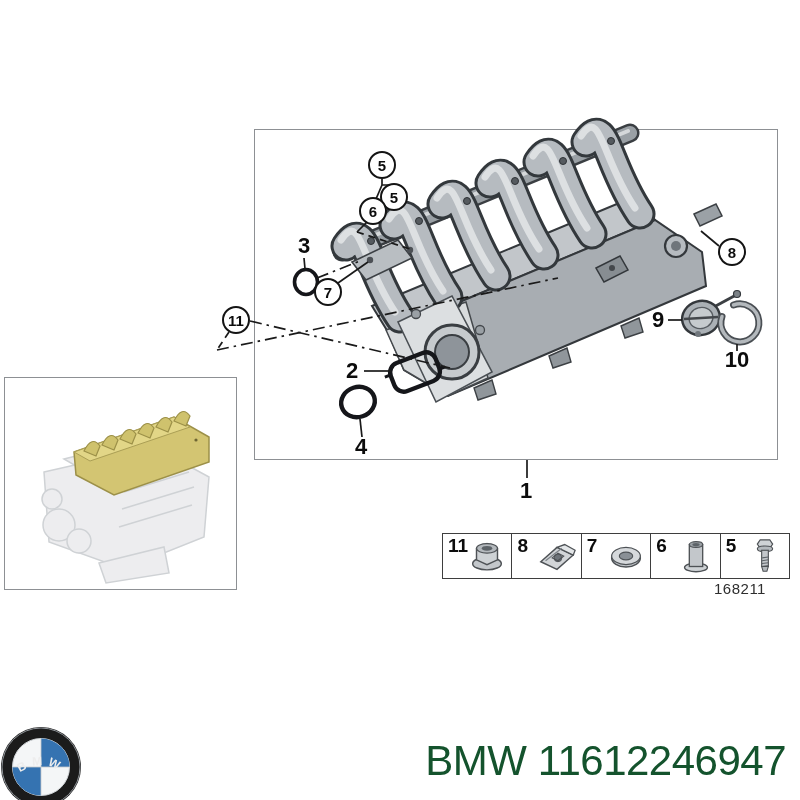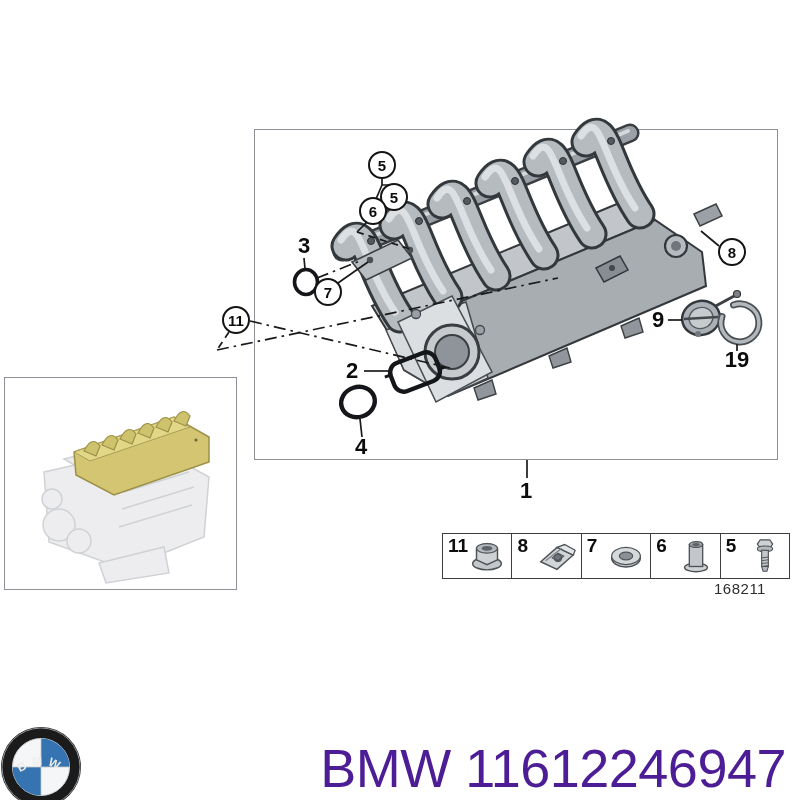--- a/index.html
+++ b/index.html
@@ -15,21 +15,21 @@
            border-radius:50%;background:#fff;font-size:15px;box-sizing:border-box;}
   .callout.plain{font-size:22px;}
   #legend-box{position:absolute;left:442px;top:533px;width:348px;height:46px;
               border:1.5px solid #3e3e3e;box-sizing:border-box;display:flex;background:#fff;}
   .legend-cell{position:relative;flex:1 1 0;border-right:1.5px solid #3e3e3e;box-sizing:border-box;}
   .legend-cell:last-child{border-right:none;}
   .legend-num{position:absolute;left:5px;top:1px;font-size:19px;font-weight:bold;color:#0c0c0c;}
   .legend-icon{position:absolute;right:3px;top:2px;width:42px;height:40px;}
   #drawing-number{position:absolute;left:690px;top:580px;width:100px;text-align:center;
                   font-size:15px;color:#2e2e2e;letter-spacing:.5px;}
-  #part-label{position:absolute;right:14px;top:737px;font-size:54px;color:#4c1d95;
+  #part-label{position:absolute;right:14px;top:737px;font-size:42px;color:#14532d;
               letter-spacing:-.5px;white-space:nowrap;}
   #roundel{position:absolute;left:-1px;top:725px;width:84px;height:84px;}
 </style>
 </head>
 <body>
 
 <div class="page">
 
   <div class="frame" id="main-box"></div>
   <div class="frame" id="inset-box"></div>
@@ -185,21 +185,21 @@
   <span class="callout circled" style="left:394px;top:197px;">5</span>
   <span class="callout circled" style="left:373px;top:211px;">6</span>
   <span class="callout plain" style="left:304px;top:246px;">3</span>
   <span class="callout circled" style="left:328px;top:292px;">7</span>
   <span class="callout circled" style="left:236px;top:320px;">11</span>
   <span class="callout plain" style="left:352px;top:371px;">2</span>
   <span class="callout plain" style="left:361px;top:447px;">4</span>
   <span class="callout plain" style="left:526px;top:491px;">1</span>
   <span class="callout circled" style="left:732px;top:252px;">8</span>
   <span class="callout plain" style="left:658px;top:320px;">9</span>
-  <span class="callout plain" style="left:737px;top:360px;">19</span>
+  <span class="callout plain" style="left:737px;top:360px;">10</span>
 
   <div id="legend-box">
     <div class="legend-cell">
       <span class="legend-num">11</span>
       <svg class="legend-icon" viewBox="0 0 44 40">
         <ellipse cx="22" cy="28" rx="15" ry="6.5" fill="#c3c7cb" stroke="#4e5256" stroke-width="1.5"></ellipse>
         <polygon points="11,12 22,7 33,12 33,24 22,29 11,24" fill="#ced2d5" stroke="#4e5256" stroke-width="1.5"></polygon>
         <ellipse cx="22" cy="12" rx="11" ry="5" fill="#b4b9bd" stroke="#4e5256" stroke-width="1.3"></ellipse>
         <ellipse cx="22" cy="12" rx="5.5" ry="2.6" fill="#5d6368"></ellipse>
       </svg>

